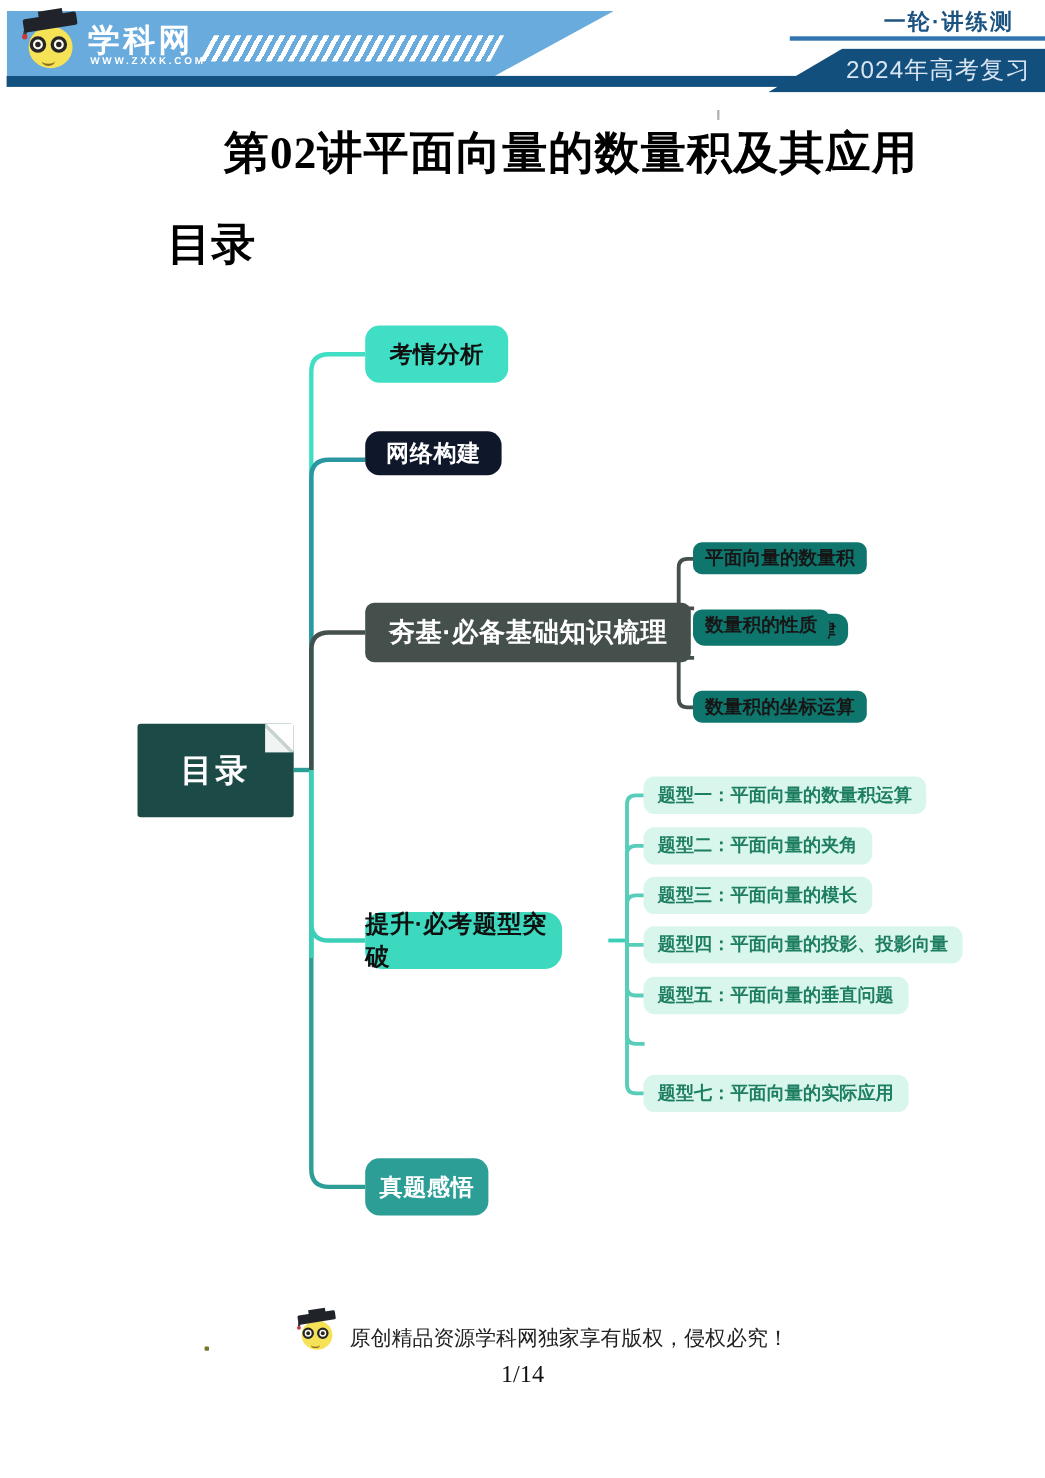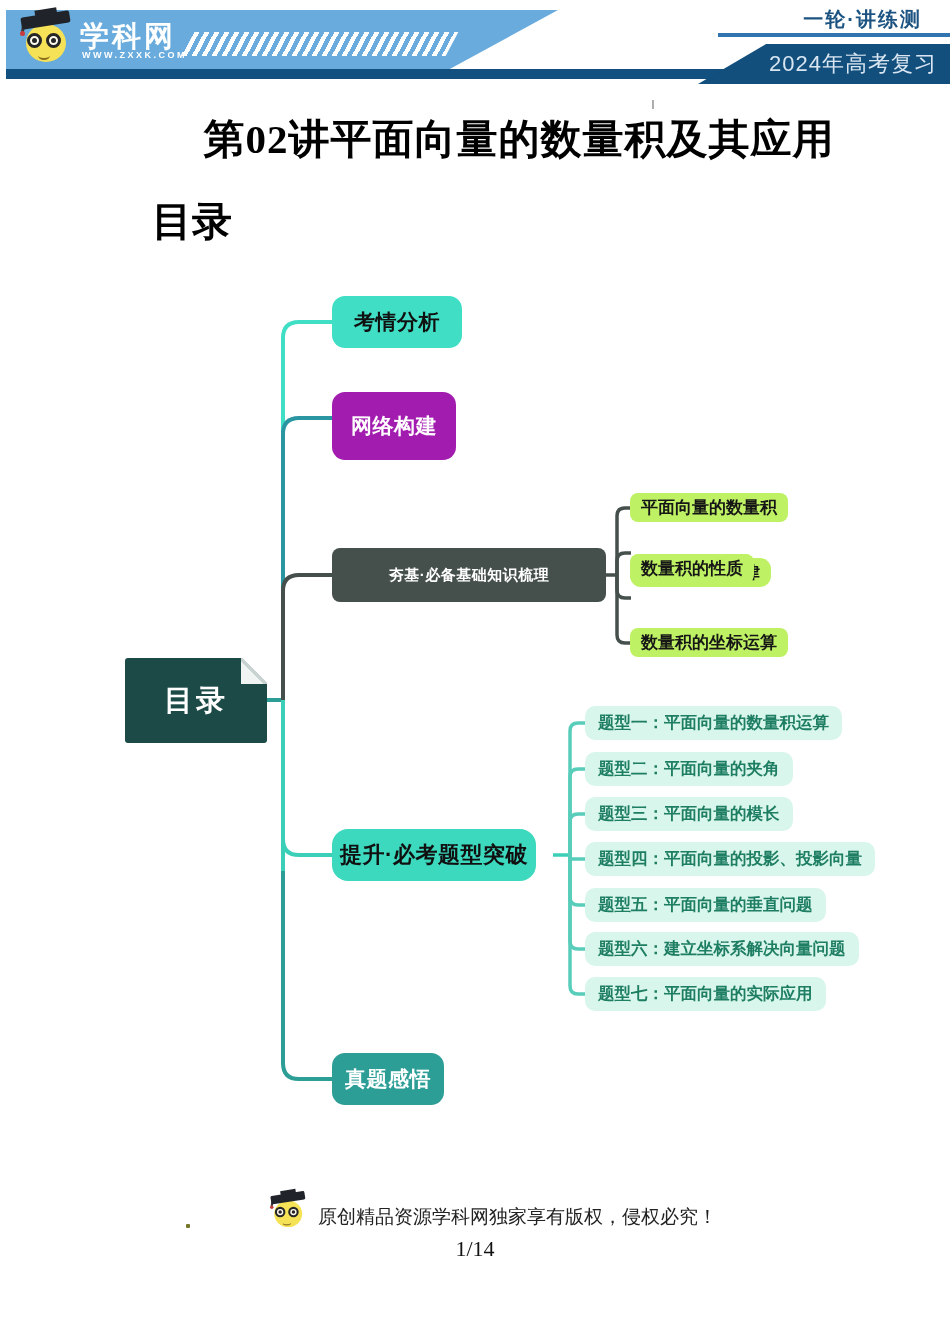--- a/index.html
+++ b/index.html
@@ -67,35 +67,35 @@
   }
   .tick-mark { position:absolute; left:652px; top:100px; width:2px; height:9px; background:#ADADAD; }
   .dot-mark { position:absolute; left:186px; top:1224px; width:4px; height:4px; background:#77772A; border-radius:1px; }
   
   .mm-svg { position:absolute; left:0; top:0; z-index:0; pointer-events:none; }
   .node {
     position:absolute; z-index:1; display:flex; align-items:center; justify-content:center;
     font-weight:bold; box-sizing:border-box; letter-spacing:0.5px;
   }
   .n-kaoqing { left:332px; top:296px; width:130px; height:52px; background:#40DFC5; color:#101010; border-radius:13px; font-size:21px; }
-  .n-wangluo { left:332px; top:392px; width:124px; height:68px; background:#a21caf; color:#fff; border-radius:13px; font-size:21px; }
-  .n-hangji  { left:332px; top:548px; width:274px; height:54px; background:#454F4C; color:#fff; border-radius:8px; font-size:15px; }
-  .n-tisheng { left:332px; top:829px; width:204px; height:52px; background:#3CD9BE; color:#101010; border-radius:16px; font-size:22px; }
+  .n-wangluo { left:332px; top:392px; width:124px; height:40px; background:#0f172a; color:#fff; border-radius:13px; font-size:21px; }
+  .n-hangji  { left:332px; top:548px; width:296px; height:54px; background:#454F4C; color:#fff; border-radius:8px; font-size:24px; }
+  .n-tisheng { left:332px; top:829px; width:179px; height:52px; background:#3CD9BE; color:#101010; border-radius:16px; font-size:22px; }
   .n-zhenti  { left:332px; top:1053px; width:112px; height:52px; background:#2C9E96; color:#fff; border-radius:13px; font-size:21px; }
   .n-mulu {
     left:125px; top:658px; width:142px; height:85px; background:#1B4A47; color:#fff;
     border-radius:3px; font-size:29px; letter-spacing:3px;
   }
   .n-mulu .fold {
     position:absolute; top:0; right:0; width:26px; height:26px;
     background:linear-gradient(to bottom left,#ffffff 0 48%,#C9D4D2 48% 56%,#F0F4F3 56% 100%);
   }
   .sub-gray {
     position:absolute; z-index:1; left:630px; height:29px; padding:0 11px;
-    background:#bef264; color:#161616; border-radius:8px;
+    background:#0f766e; color:#161616; border-radius:8px;
     font-size:17px; font-weight:bold; display:inline-flex; align-items:center; white-space:nowrap;
   }
   .sub-mint {
     position:absolute; z-index:1; left:585px; height:34px; padding:0 13px;
     background:#D9F6EC; color:#1E7E62; border-radius:10px;
     font-size:16.5px; font-weight:bold; display:inline-flex; align-items:center; white-space:nowrap;
   }
   .g1{top:493px;} .g2{top:558px;border-radius:11px;} .g3{top:554px;} .g4{top:628px;}
   .m1{top:706px;text-align:right;} .m2{top:752px;} .m3{top:797px;} .m4{top:842px;}
   .m5{top:888px;} .m6{top:932px;} .m7{top:977px;}
@@ -184,21 +184,20 @@
   <div class="sub-gray g1">平面向量的数量积</div>
   <div class="sub-gray g2">数量积的运算律</div>
   <div class="sub-gray g3">数量积的性质</div>
   <div class="sub-gray g4">数量积的坐标运算</div>
 
   <div class="sub-mint m1">题型一：平面向量的数量积运算</div>
   <div class="sub-mint m2">题型二：平面向量的夹角</div>
   <div class="sub-mint m3">题型三：平面向量的模长</div>
   <div class="sub-mint m4">题型四：平面向量的投影、投影向量</div>
   <div class="sub-mint m5">题型五：平面向量的垂直问题</div>
-  <div class="sub-mint m6">题型六：建立坐标系解决向量问题</div>
   <div class="sub-mint m7">题型七：平面向量的实际应用</div>
 
   <div class="owl owl-ftr">
     <span class="tassel"></span>
       <span class="tassel-end"></span>
     <span class="face"></span>
     <span class="cap"></span>
       <span class="captop"></span>
     <span class="lens l"></span>
       <span class="lens r"></span>

